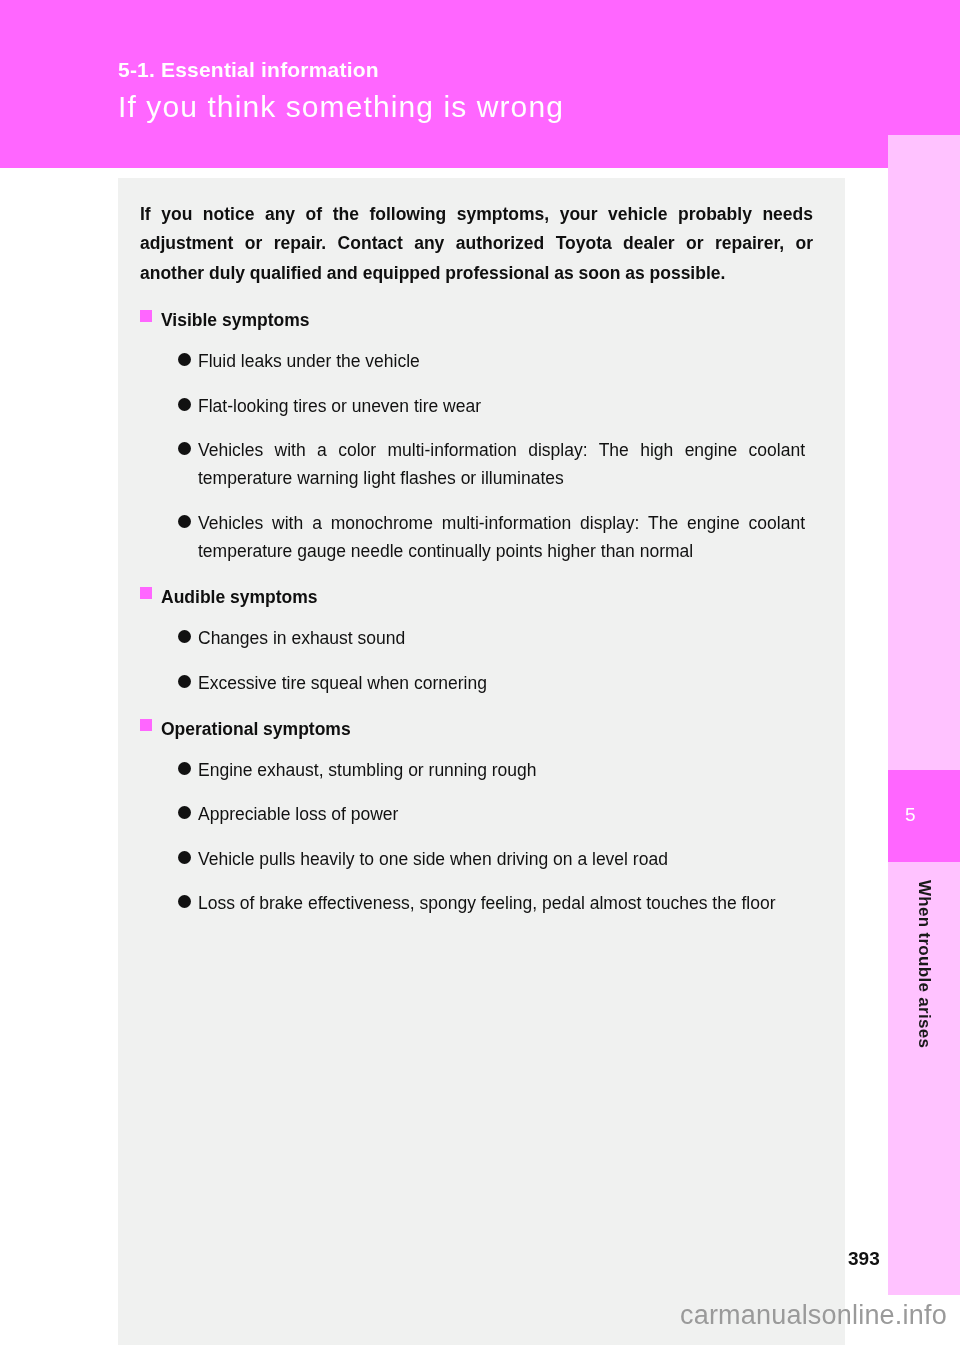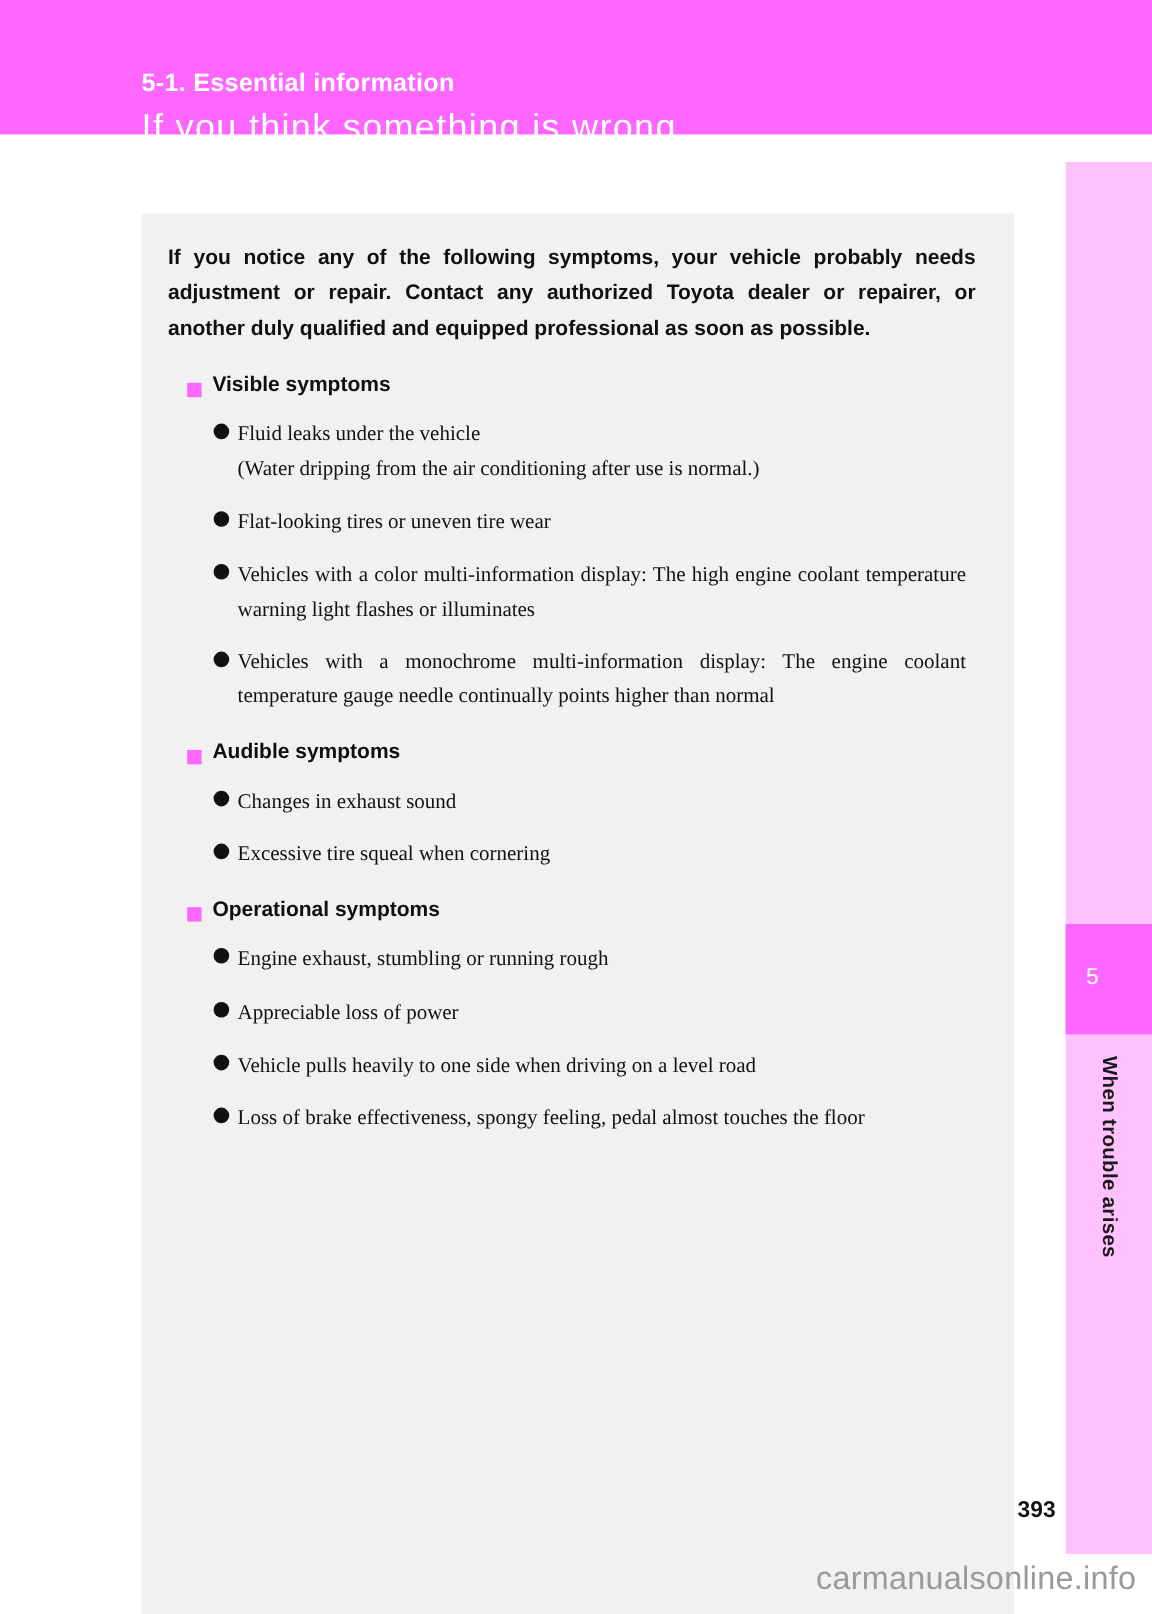--- a/index.html
+++ b/index.html
@@ -15,21 +15,21 @@
     font-family: "Liberation Sans", sans-serif;
     -webkit-font-smoothing: antialiased;
   }
 
   
   .header-banner {
     position: absolute;
     left: 0;
     top: 0;
     width: 960px;
-    height: 112px;
+    height: 168px;
     background: #ff66ff;
   }
   .header-section-label {
     position: absolute;
     left: 118px;
     top: 58px;
     font-size: 21px;
     font-weight: bold;
     color: #ffffff;
     letter-spacing: 0.2px;
@@ -112,46 +112,45 @@
     text-justify: inter-word;
     margin: 0 0 6px 0;
     padding-right: 6px;
   }
 
   .symptom-group {
     margin-top: 22px;
   }
   .group-heading {
     display: flex;
-    align-items: flex-end;
+    align-items: flex-start;
     font-size: 17.5px;
     font-weight: bold;
     color: #0f0f0f;
-    margin-left: 16px;
+    margin-left: 0;
   }
   .sq-bullet {
     display: inline-block;
     width: 12px;
     height: 12px;
     background: #ff66ff;
     margin-right: 9px;
     flex: 0 0 auto;
   }
 
   .bullet-list {
     margin: 0;
     padding: 0;
     list-style: none;
   }
   .bullet-item {
     display: flex;
     margin-top: 16px;
     margin-left: 38px;
     padding-right: 14px;
-    font-family: Liberation Serif, serif;
   }
   .rd-bullet {
     flex: 0 0 auto;
     width: 13px;
     height: 13px;
     border-radius: 50%;
     background: #111111;
     margin-top: 6px;
     margin-right: 7px;
   }
@@ -209,21 +208,20 @@
       <div class="symptom-group">
         <div class="group-heading">
           <span class="sq-bullet" style="background: rgb(255, 102, 255);"></span>
           <span>Visible symptoms</span>
         </div>
         <ul class="bullet-list">
           <li class="bullet-item">
             <span class="rd-bullet"></span>
             <span class="bullet-text">
               <span class="sub-line">Fluid leaks under the vehicle</span>
-              <span class="sub-line">(Water dripping from the air conditioning after use is normal.)</span>
             </span>
           </li>
           <li class="bullet-item">
             <span class="rd-bullet"></span>
             <span class="bullet-text">
               <span class="sub-line">Flat-looking tires or uneven tire wear</span>
             </span>
           </li>
           <li class="bullet-item">
             <span class="rd-bullet"></span>

